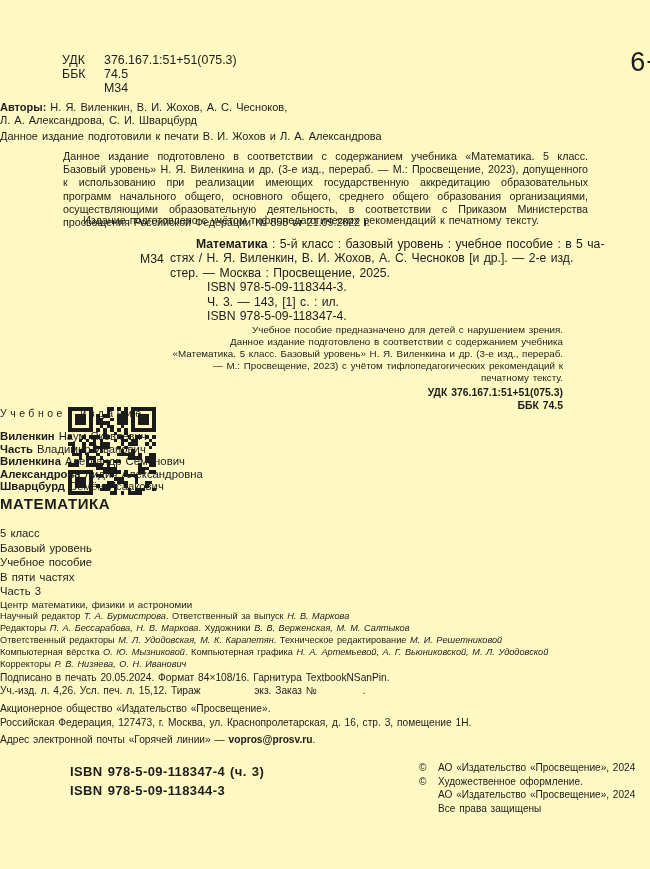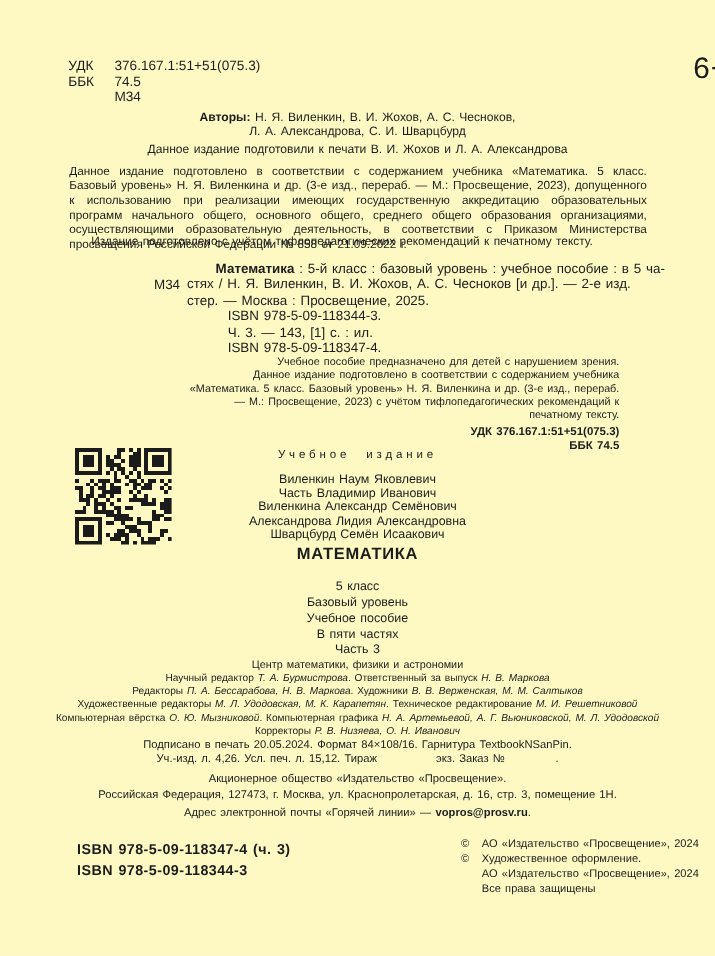--- a/index.html
+++ b/index.html
@@ -3,21 +3,21 @@
 <meta charset="utf-8">
 <style>
   html,body{margin:0;padding:0;background:#e8e8e8;}
   .page{
     position:relative;width:650px;height:869px;margin:0 auto;
     background:#fef9c3;color:#1c1c1c;
     font-family:"Liberation Sans","DejaVu Sans",sans-serif;
     overflow:hidden;word-spacing:1px;padding-left:48px;
   }
   .abs{position:absolute;}
-  .c{text-align:center;}
+  .c{text-align:left;}
   .j{text-align:justify;}
   .nw{white-space:nowrap;}
   .seg-b{font-weight:bold;}
   .seg-i{font-style:italic;}
 
   
   .cls-block{top:53px;left:62px;font-size:12.4px;line-height:14.2px;}
   .cls-label{display:inline-block;width:42px;}
 
   .age-badge{top:47px;right:35px;font-size:27px;letter-spacing:1px;}
@@ -37,21 +37,21 @@
   .card-note1{padding-left:16px;margin-top:1px;}
   .card-note2{text-indent:16px;}
   .card-codes-right{text-align:right;font-weight:bold;font-size:10.4px;line-height:13px;margin-top:2px;}
 
   .qr-box{top:407px;left:68px;width:88px;height:88px;}
 
   
   .imprint{top:407px;left:0;width:650px;}
   .edition-heading{font-size:10.5px;letter-spacing:3.5px;word-spacing:8px;}
   .authors-list{margin-top:11px;font-size:11.3px;line-height:12.6px;}
-  .author-surname{font-weight:normal;margin-right:4px;}
+  .author-surname{font-weight:bold;margin-right:4px;}
   .imprint-title{margin-top:2px;font-size:15px;font-weight:bold;letter-spacing:0.6px;}
   .subtitles{margin-top:14px;font-size:11.3px;line-height:14.6px;}
   .center-line{margin-top:0;font-size:9.8px;line-height:11.5px;}
   .credits{margin-top:1px;font-size:9.2px;line-height:11.9px;}
   .print-block{margin-top:0;font-size:10.2px;line-height:13.2px;}
   .pub-block{margin-top:5px;font-size:10.2px;line-height:13.2px;}
   .email-line{margin-top:5px;font-size:10.2px;}
 
   
   .footer-isbn{top:763px;left:70px;font-size:13px;font-weight:bold;line-height:18.5px;letter-spacing:0.4px;}
@@ -428,21 +428,21 @@
       <div>Учебное пособие</div>
       <div>В пяти частях</div>
       <div>Часть 3</div>
     </div>
 
     <div class="center-line">Центр математики, физики и астрономии</div>
 
     <div class="credits">
       <div><span>Научный редактор </span><span class="seg-i">Т. А. Бурмистрова</span><span>. Ответственный за выпуск </span><span class="seg-i">Н. В. Маркова</span></div>
       <div><span>Редакторы </span><span class="seg-i">П. А. Бессарабова, Н. В. Маркова</span><span>. Художники </span><span class="seg-i">В. В. Верженская, М. М. Салтыков</span></div>
-      <div><span>Художественные редакторы </span><span class="seg-i">М. Л. Удодовская, М. К. Карапетян</span><span>. Техническое редактирование </span><span class="seg-i">М. И. Решетниковой</span></div>
+      <div><span>Ответственный редакторы </span><span class="seg-i">М. Л. Удодовская, М. К. Карапетян</span><span>. Техническое редактирование </span><span class="seg-i">М. И. Решетниковой</span></div>
       <div><span>Компьютерная вёрстка </span><span class="seg-i">О. Ю. Мызниковой</span><span>. Компьютерная графика </span><span class="seg-i">Н. А. Артемьевой, А. Г. Вьюниковской, М. Л. Удодовской</span></div>
       <div><span>Корректоры </span><span class="seg-i">Р. В. Низяева, О. Н. Иванович</span></div>
     </div>
 
     <div class="print-block">
       <div>Подписано в печать 20.05.2024. Формат 84×108/16. Гарнитура TextbookNSanPin.</div>
       <div>Уч.-изд. л. 4,26. Усл. печ. л. 15,12. Тираж&nbsp;&nbsp;&nbsp;&nbsp;&nbsp;&nbsp;&nbsp;&nbsp;&nbsp;&nbsp;&nbsp;&nbsp;&nbsp;&nbsp;экз. Заказ №&nbsp;&nbsp;&nbsp;&nbsp;&nbsp;&nbsp;&nbsp;&nbsp;&nbsp;&nbsp;&nbsp;&nbsp;.</div>
     </div>
 
     <div class="pub-block">

